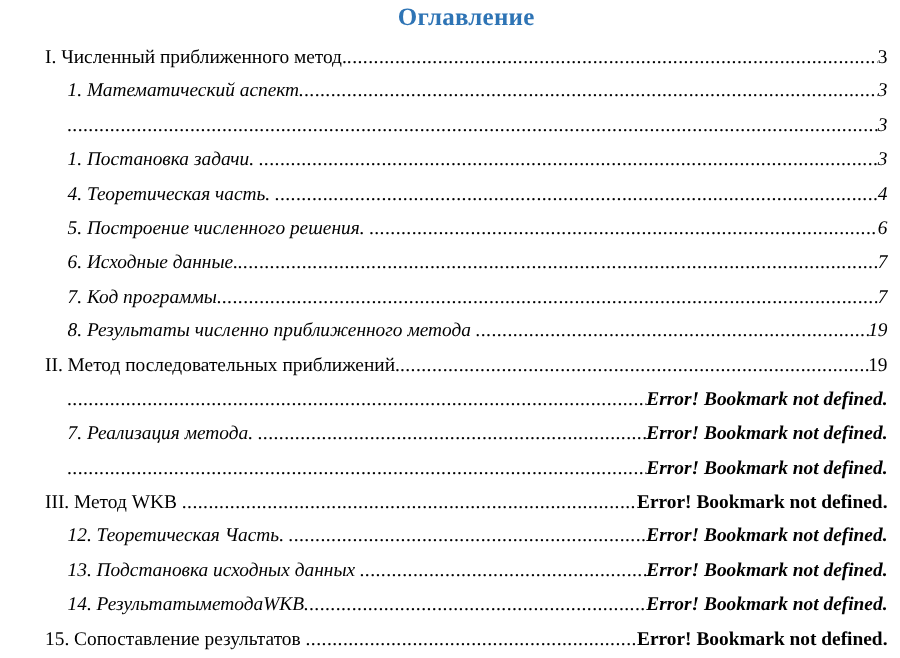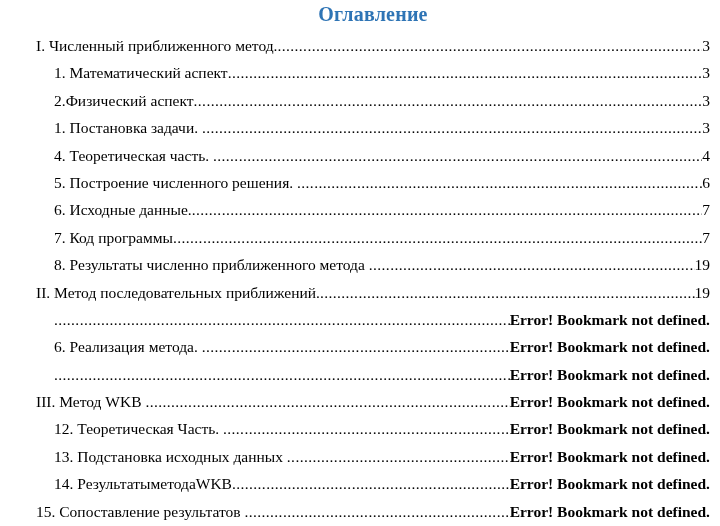--- a/index.html
+++ b/index.html
@@ -29,21 +29,21 @@
     letter-spacing: 0.2px;
   }
   .toc-entries { }
   .row {
     display: flex;
     align-items: baseline;
     height: 27.4px;
     font-size: 15.5px;
     line-height: 27.4px;
   }
-  .row.l2 { padding-left: 18px; }
+  .row.l2 { padding-left: 18px; font-style: italic; }
   .label {
     white-space: pre;      
     flex: 0 0 auto;
   }
   .leader {
     flex: 1 1 auto;
     overflow: hidden;
     white-space: nowrap;
     min-width: 4px;
   }
@@ -69,21 +69,20 @@
     <span class="page-num">3</span>
   </div>
 
   <div class="row l2">
     <span class="label">1. Математический аспект</span>
     <span class="leader"></span>
     <span class="page-num">3</span>
   </div>
 
   <div class="row l2">
-    <span class="label">2.Физический аспект</span>
     <span class="leader"></span>
     <span class="page-num">3</span>
   </div>
 
   <div class="row l2">
     <span class="label">1. Постановка задачи. </span>
     <span class="leader"></span>
     <span class="page-num">3</span>
   </div>
 
@@ -122,21 +121,21 @@
     <span class="leader"></span>
     <span class="page-num">19</span>
   </div>
 
   <div class="row l2 error">
     <span class="leader"></span>
     <span class="page-num">Error! Bookmark not defined.</span>
   </div>
 
   <div class="row l2 error">
-    <span class="label">6. Реализация метода. </span>
+    <span class="label">7. Реализация метода. </span>
     <span class="leader"></span>
     <span class="page-num">Error! Bookmark not defined.</span>
   </div>
 
   <div class="row l2 error">
     <span class="leader"></span>
     <span class="page-num">Error! Bookmark not defined.</span>
   </div>
 
   <div class="row l1 error">

